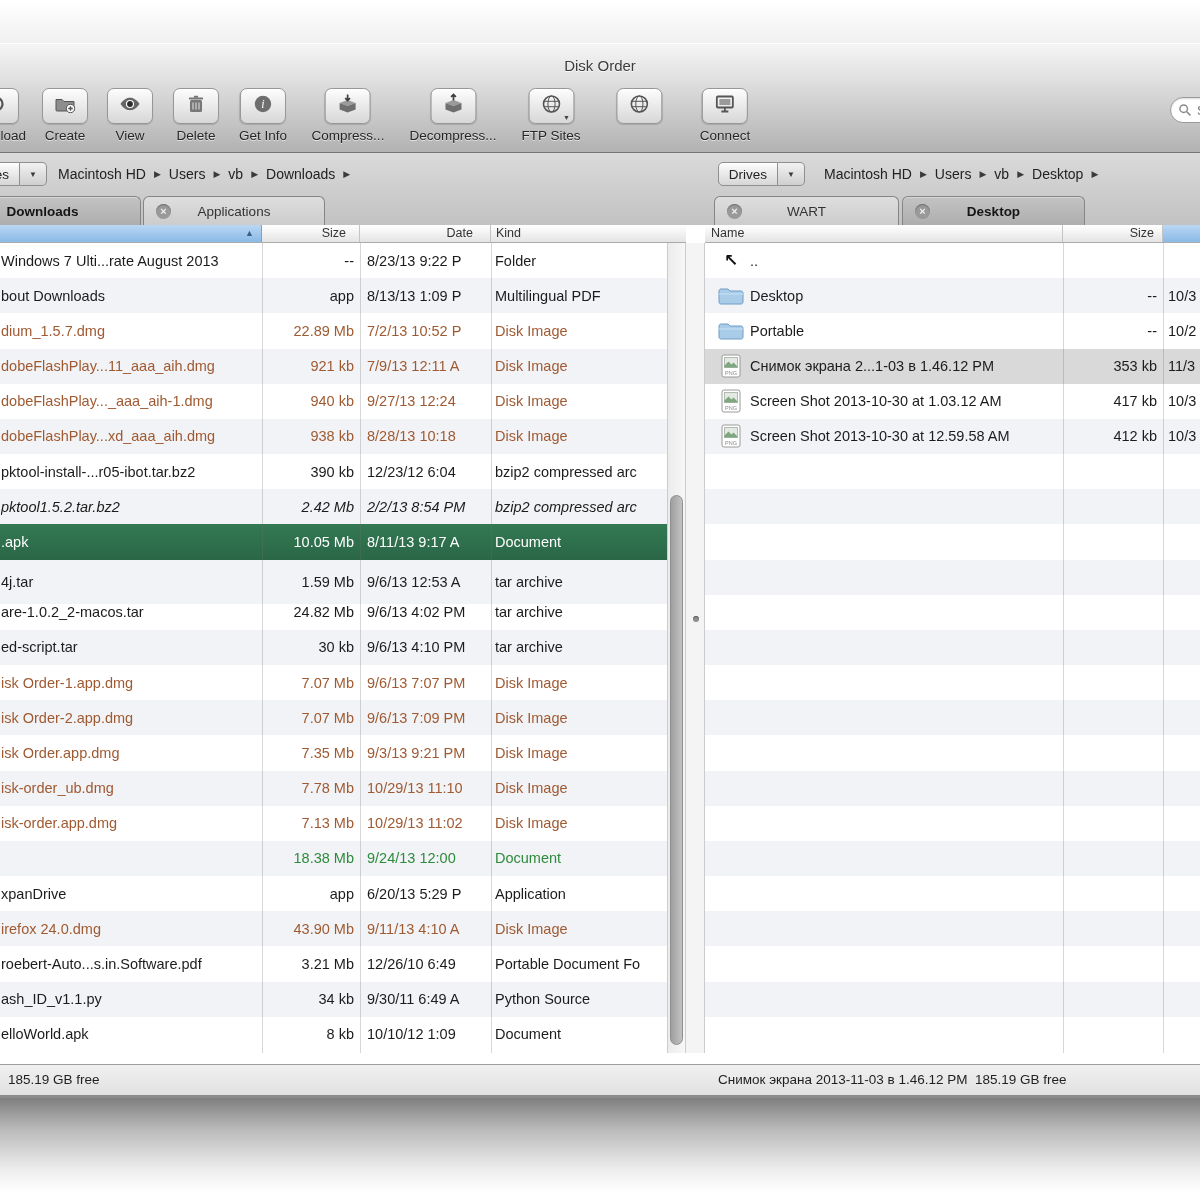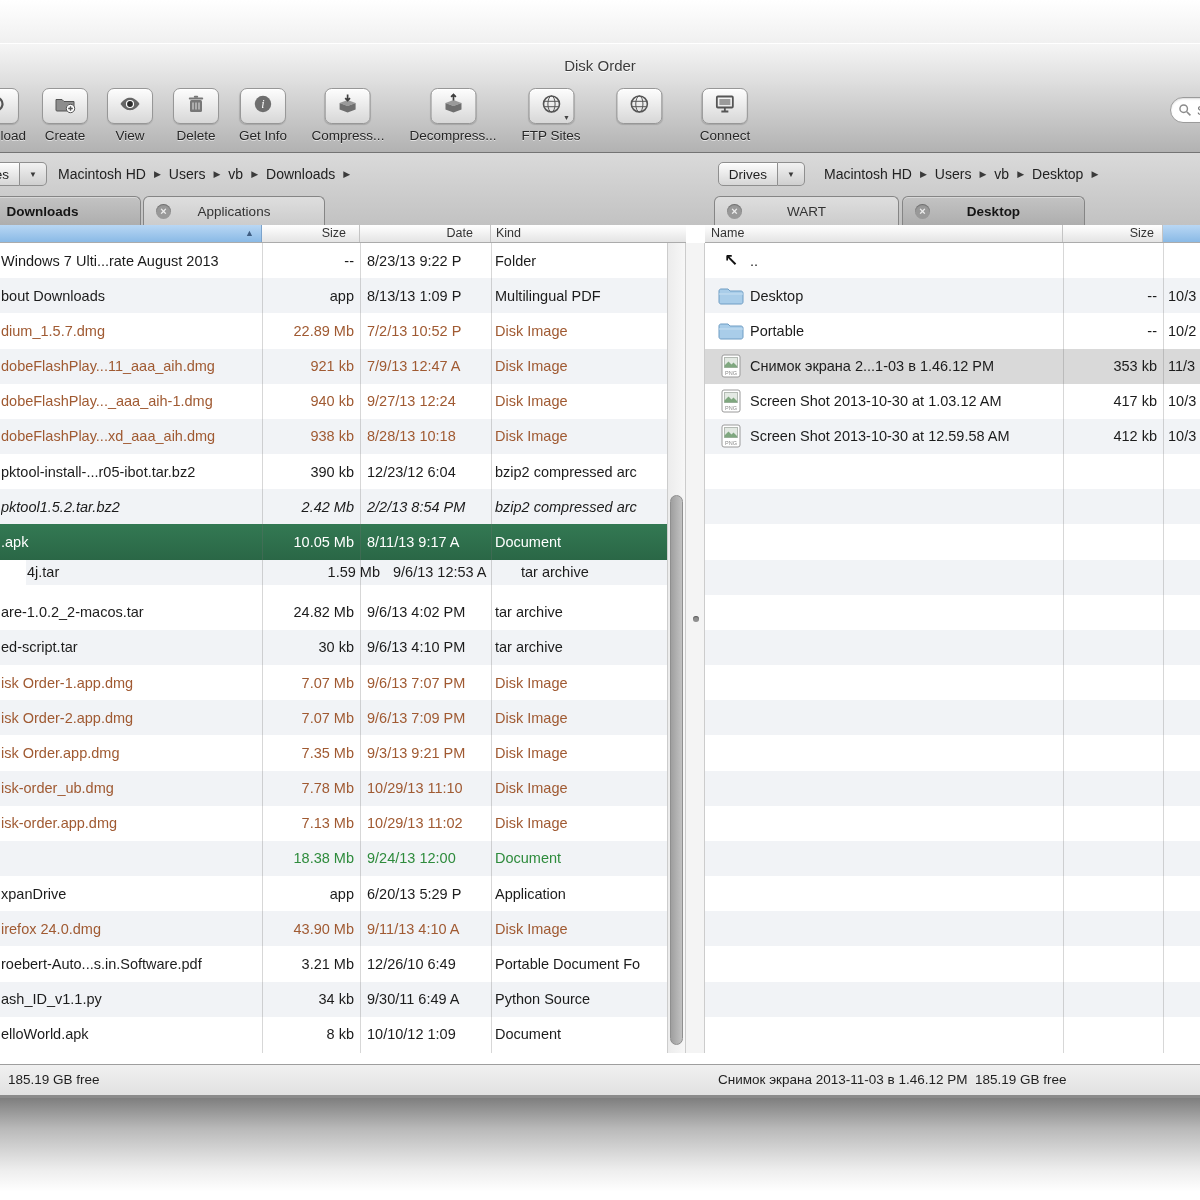--- a/index.html
+++ b/index.html
@@ -311,21 +311,21 @@
         </div>
         <div class="frow" style="top: 70.34px; height: 35.17px; padding-left: 29px;">
           <div class="cell lc-name c-orange">dium_1.5.7.dmg</div>
           <div class="cell lc-size c-orange">22.89 Mb</div>
           <div class="cell lc-date c-orange">7/2/13 10:52 P</div>
           <div class="cell lc-kind c-orange">Disk Image</div>
         </div>
         <div class="frow stripe" style="top: 105.51px; height: 35.17px;">
           <div class="cell lc-name c-orange">dobeFlashPlay...11_aaa_aih.dmg</div>
           <div class="cell lc-size c-orange">921 kb</div>
-          <div class="cell lc-date c-orange">7/9/13 12:47 A</div>
+          <div class="cell lc-date c-orange">7/9/13 12:11 A</div>
           <div class="cell lc-kind c-orange">Disk Image</div>
         </div>
         <div class="frow" style="top: 140.68px; height: 35.17px;">
           <div class="cell lc-name c-orange">dobeFlashPlay..._aaa_aih-1.dmg</div>
           <div class="cell lc-size c-orange">940 kb</div>
           <div class="cell lc-date c-orange">9/27/13 12:24</div>
           <div class="cell lc-kind c-orange">Disk Image</div>
         </div>
         <div class="frow stripe" style="top: 175.85px; height: 35.17px;">
           <div class="cell lc-name c-orange">dobeFlashPlay...xd_aaa_aih.dmg</div>
@@ -344,21 +344,21 @@
           <div class="cell lc-size ">2.42 Mb</div>
           <div class="cell lc-date ">2/2/13 8:54 PM</div>
           <div class="cell lc-kind ">bzip2 compressed arc</div>
         </div>
         <div class="frow sel-green" style="top: 281.36px; height: 35.17px;">
           <div class="cell lc-name ">.apk</div>
           <div class="cell lc-size ">10.05 Mb</div>
           <div class="cell lc-date ">8/11/13 9:17 A</div>
           <div class="cell lc-kind ">Document</div>
         </div>
-        <div class="frow stripe" style="top: 316.53px; height: 25px; margin-left: 26px;">
+        <div class="frow stripe" style="top: 316.53px; height: 44px;">
           <div class="cell lc-name ">4j.tar</div>
           <div class="cell lc-size ">1.59 Mb</div>
           <div class="cell lc-date ">9/6/13 12:53 A</div>
           <div class="cell lc-kind ">tar archive</div>
         </div>
         <div class="frow" style="top: 351.7px; height: 35.17px;">
           <div class="cell lc-name ">are-1.0.2_2-macos.tar</div>
           <div class="cell lc-size ">24.82 Mb</div>
           <div class="cell lc-date ">9/6/13 4:02 PM</div>
           <div class="cell lc-kind ">tar archive</div>

